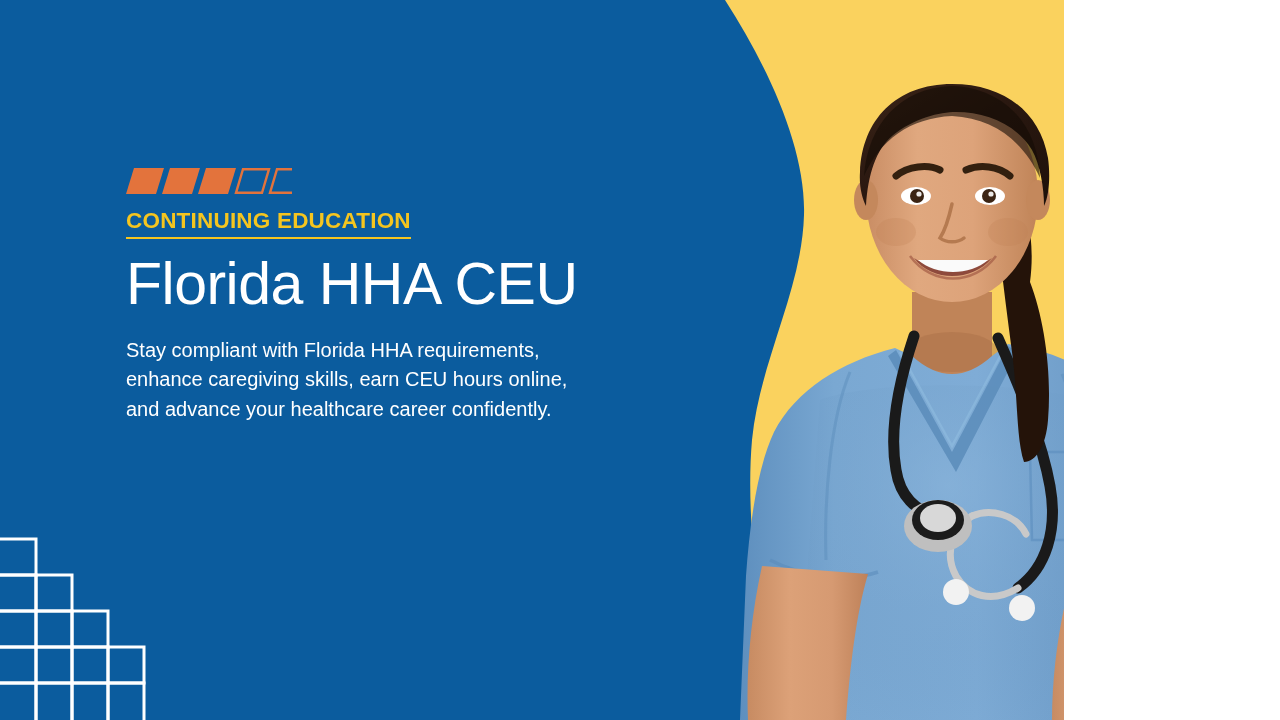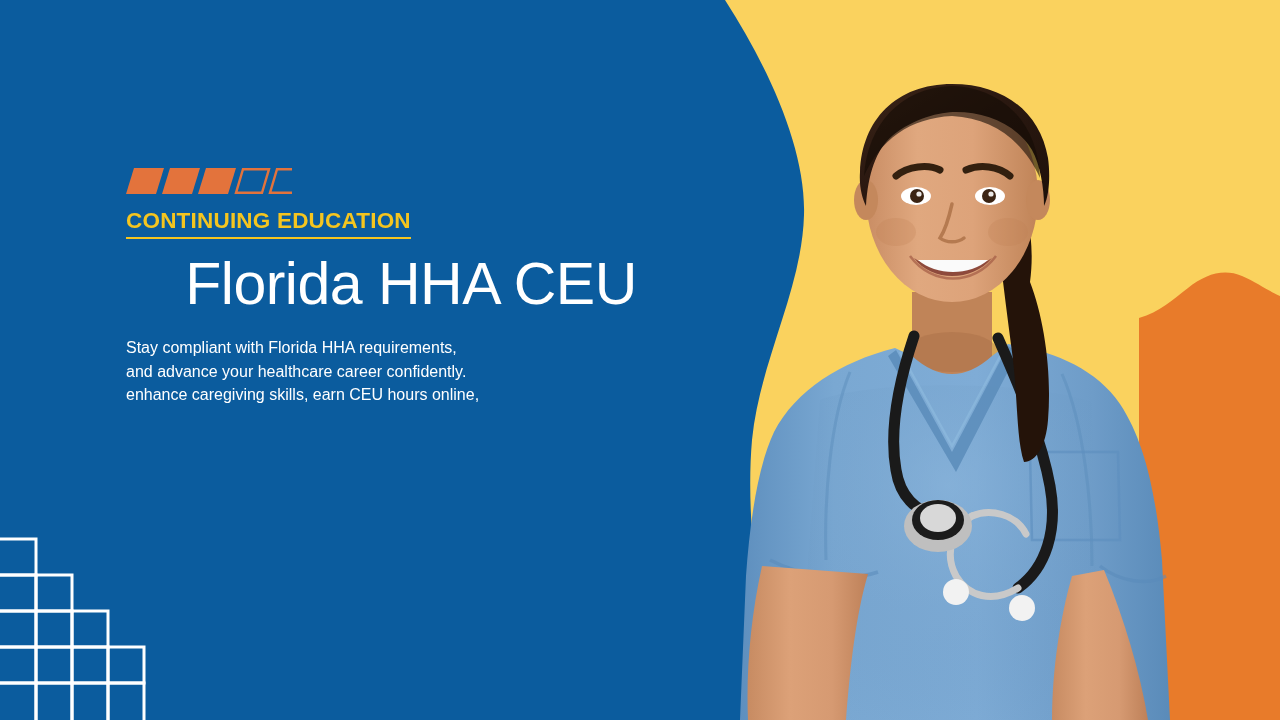--- a/index.html
+++ b/index.html
@@ -2,21 +2,21 @@
 <html><head>
 <meta charset="utf-8">
 <style>
   html, body {
     margin: 0;
     padding: 0;
     background: #ffffff;
   }
   #banner {
     position: relative;
-    width: 1280px;
+    width: 1064px;
     height: 720px;
     overflow: hidden;
     font-family: "Liberation Sans", sans-serif;
     background: #0369a1;
   }
 
   
   .bg-layer {
     position: absolute;
     inset: 0;
@@ -60,27 +60,26 @@
     white-space: nowrap;
   }
 
   #headline {
     margin: 0 0 22px 0;
     font-size: 59px;
     line-height: 1.0;
     font-weight: normal;
     color: #ffffff;
     letter-spacing: -0.5px;
-    text-align: center;
   }
   #headline .hl-line { display: block; }
 
   #subtitle {
     margin: 0;
-    font-size: 16px;
+    font-size: 20px;
     line-height: 1.47;
     color: #ffffff;
     font-weight: normal;
   }
   #subtitle .sub-line { display: block; }
 
   
   #photo {
     position: absolute;
     left: 700px;
@@ -153,22 +152,22 @@
     <div>
       <span id="eyebrow">CONTINUING EDUCATION</span>
     </div>
 
     <h1 id="headline">
       <span class="hl-line">Florida HHA CEU</span>
     </h1>
 
     <p id="subtitle">
       <span class="sub-line">Stay compliant with Florida HHA requirements,</span>
+      <span class="sub-line">enhance caregiving skills, earn CEU hours online,</span>
       <span class="sub-line">and advance your healthcare career confidently.</span>
-      <span class="sub-line">enhance caregiving skills, earn CEU hours online,</span>
     </p>
   </div>
 
   <svg id="photo" viewBox="0 0 580 720" preserveAspectRatio="none">
     <defs>
       <linearGradient id="scrubGrad" x1="0" y1="0" x2="1" y2="0">
         <stop offset="0%" stop-color="#5E8FBE"></stop>
         <stop offset="22%" stop-color="#7AA8D2"></stop>
         <stop offset="55%" stop-color="#7FACD6"></stop>
         <stop offset="82%" stop-color="#6E9CC8"></stop>

